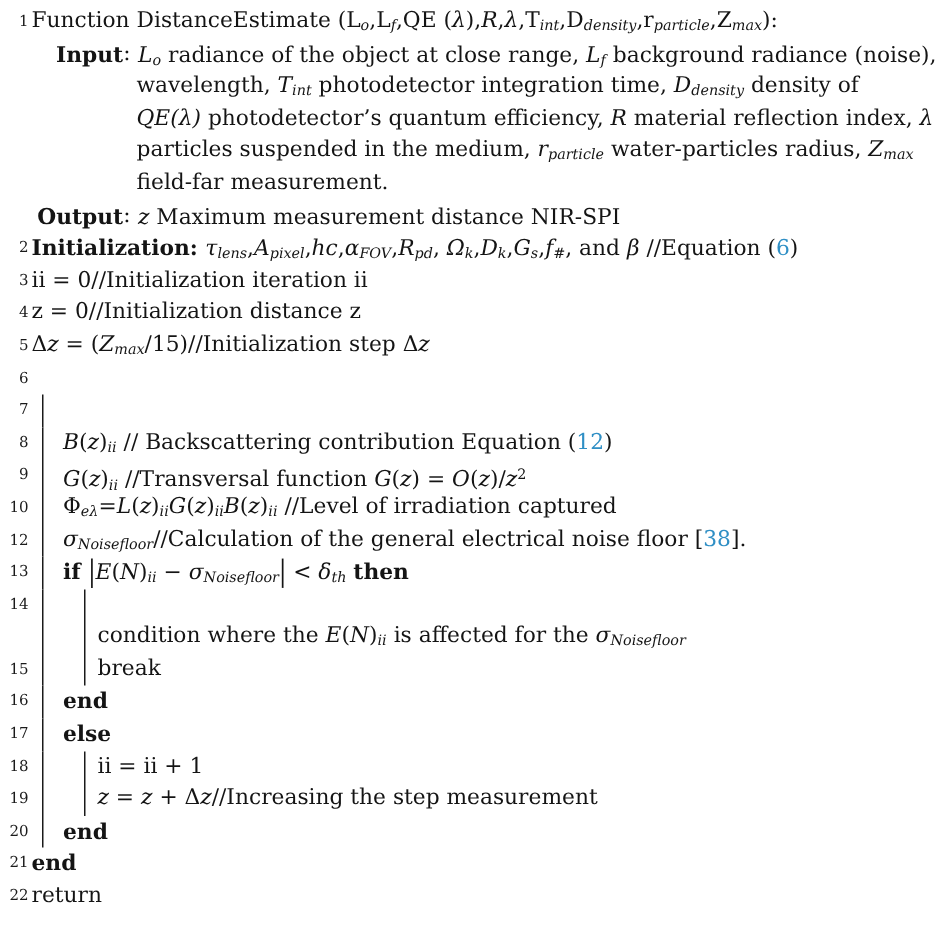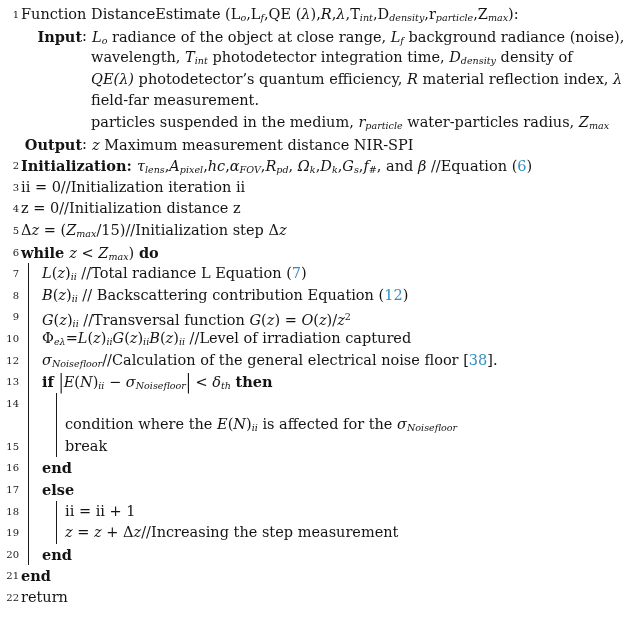--- a/index.html
+++ b/index.html
@@ -33,29 +33,29 @@
   .s-abs{ display:inline-block; transform:scaleY(1.35); }
 </style>
 </head>
 <body>
 
 <div id="algorithm-body">
     <div class="row"><span class="num">1</span><span class="text t0"><span class="s-n">Function DistanceEstimate (L</span><span class="s-is">o</span><span class="s-n">,L</span><span class="s-is">f</span><span class="s-n">,QE (</span><span class="s-i">λ</span><span class="s-n">),</span><span class="s-i">R</span><span class="s-n">,</span><span class="s-i">λ</span><span class="s-n">,T</span><span class="s-is">int</span><span class="s-n">,D</span><span class="s-is">density</span><span class="s-n">,r</span><span class="s-is">particle</span><span class="s-n">,Z</span><span class="s-is">max</span><span class="s-n">):</span></span></div>
     <div class="row"><span class="num"></span><span class="text tio"><span class="iolabel"><span class="s-b">Input</span><span>:</span></span><span class="s-i">L</span><span class="s-is">o</span><span class="s-n"> radiance of the object at close range, </span><span class="s-i">L</span><span class="s-is">f</span><span class="s-n"> background radiance (noise),</span></span></div>
     <div class="row"><span class="num"></span><span class="text tcont"><span class="s-n">wavelength, </span><span class="s-i">T</span><span class="s-is">int</span><span class="s-n"> photodetector integration time, </span><span class="s-i">D</span><span class="s-is">density</span><span class="s-n"> density of</span></span></div>
     <div class="row"><span class="num"></span><span class="text tcont"><span class="s-i">QE(λ)</span><span class="s-n"> photodetector’s quantum efficiency, </span><span class="s-i">R</span><span class="s-n"> material reflection index, </span><span class="s-i">λ</span></span></div>
+    <div class="row"><span class="num"></span><span class="text tcont"><span class="s-n">particles suspended in the medium, </span><span class="s-i">r</span><span class="s-is">particle</span><span class="s-n"> water-particles radius, </span><span class="s-i">Z</span><span class="s-is">max</span></span></div>
     <div class="row"><span class="num"></span><span class="text tcont"><span class="s-n">field-far measurement.</span></span></div>
-    <div class="row"><span class="num"></span><span class="text tcont"><span class="s-n">particles suspended in the medium, </span><span class="s-i">r</span><span class="s-is">particle</span><span class="s-n"> water-particles radius, </span><span class="s-i">Z</span><span class="s-is">max</span></span></div>
     <div class="row"><span class="num"></span><span class="text tio"><span class="iolabel"><span class="s-b">Output</span><span>:</span></span><span class="s-i">z</span><span class="s-n"> Maximum measurement distance NIR-SPI</span></span></div>
     <div class="row"><span class="num">2</span><span class="text t0"><span class="s-b">Initialization: </span><span class="s-i">τ</span><span class="s-is">lens</span><span class="s-n">,</span><span class="s-i">A</span><span class="s-is">pixel</span><span class="s-n">,</span><span class="s-i">hc</span><span class="s-n">,</span><span class="s-i">α</span><span class="s-is">FOV</span><span class="s-n">,</span><span class="s-i">R</span><span class="s-is">pd</span><span class="s-n">, </span><span class="s-i">Ω</span><span class="s-is">k</span><span class="s-n">,</span><span class="s-i">D</span><span class="s-is">k</span><span class="s-n">,</span><span class="s-i">G</span><span class="s-is">s</span><span class="s-n">,</span><span class="s-i">f</span><span class="s-is">#</span><span class="s-n">, and </span><span class="s-i">β</span><span class="s-n"> //Equation (</span><span class="s-ref">6</span><span class="s-n">)</span></span></div>
     <div class="row"><span class="num">3</span><span class="text t0"><span class="s-n">ii = 0//Initialization iteration ii</span></span></div>
     <div class="row"><span class="num">4</span><span class="text t0"><span class="s-n">z = 0//Initialization distance z</span></span></div>
     <div class="row"><span class="num">5</span><span class="text t0"><span class="s-n">Δ</span><span class="s-i">z</span><span class="s-n"> = (</span><span class="s-i">Z</span><span class="s-is">max</span><span class="s-n">/15)//Initialization step Δ</span><span class="s-i">z</span></span></div>
-    <div class="row"><span class="num">6</span><span class="text t0"><span class="s-b">while </span><span class="s-i">z</span><span class="s-n"> &lt; </span><span class="s-i">Z</span><span class="s-is">max</span><span class="s-n">) </span><span class="s-b">do</span></span></div>
-    <div class="row"><span class="num">7</span><span class="bar b1"></span><span class="text t1"><span class="s-i">L</span><span class="s-n">(</span><span class="s-i">z</span><span class="s-n">)</span><span class="s-is">ii</span><span class="s-n"> //Total radiance L Equation (</span><span class="s-ref">7</span><span class="s-n">)</span></span></div>
+    <div class="row"><span class="num">6</span></div>
+    <div class="row"><span class="num">7</span><span class="bar b1"></span></div>
     <div class="row"><span class="num">8</span><span class="bar b1"></span><span class="text t1"><span class="s-i">B</span><span class="s-n">(</span><span class="s-i">z</span><span class="s-n">)</span><span class="s-is">ii</span><span class="s-n"> // Backscattering contribution Equation (</span><span class="s-ref">12</span><span class="s-n">)</span></span></div>
     <div class="row"><span class="num">9</span><span class="bar b1"></span><span class="text t1"><span class="s-i">G</span><span class="s-n">(</span><span class="s-i">z</span><span class="s-n">)</span><span class="s-is">ii</span><span class="s-n"> //Transversal function </span><span class="s-i">G</span><span class="s-n">(</span><span class="s-i">z</span><span class="s-n">) = </span><span class="s-i">O</span><span class="s-n">(</span><span class="s-i">z</span><span class="s-n">)/</span><span class="s-i">z</span><span class="s-sup">2</span></span></div>
     <div class="row"><span class="num">10</span><span class="bar b1"></span><span class="text t1"><span class="s-n">Φ</span><span class="s-is">eλ</span><span class="s-n">=</span><span class="s-i">L</span><span class="s-n">(</span><span class="s-i">z</span><span class="s-n">)</span><span class="s-is">ii</span><span class="s-i">G</span><span class="s-n">(</span><span class="s-i">z</span><span class="s-n">)</span><span class="s-is">ii</span><span class="s-i">B</span><span class="s-n">(</span><span class="s-i">z</span><span class="s-n">)</span><span class="s-is">ii</span><span class="s-n"> //Level of irradiation captured</span></span></div>
     <div class="row"><span class="num">12</span><span class="bar b1"></span><span class="text t1"><span class="s-i">σ</span><span class="s-is">Noisefloor</span><span class="s-n">//Calculation of the general electrical noise floor [</span><span class="s-ref">38</span><span class="s-n">].</span></span></div>
     <div class="row"><span class="num">13</span><span class="bar b1"></span><span class="text t1"><span class="s-b">if </span><span class="s-abs">|</span><span class="s-i">E</span><span class="s-n">(</span><span class="s-i">N</span><span class="s-n">)</span><span class="s-is">ii</span><span class="s-n"> − </span><span class="s-i">σ</span><span class="s-is">Noisefloor</span><span class="s-abs">|</span><span class="s-n"> &lt; </span><span class="s-i">δ</span><span class="s-is">th</span><span class="s-n"> </span><span class="s-b">then</span></span></div>
     <div class="row"><span class="num">14</span><span class="bar b1"></span><span class="bar b2"></span></div>
     <div class="row"><span class="num"></span><span class="bar b1"></span><span class="bar b2"></span><span class="text t2"><span class="s-n">condition where the </span><span class="s-i">E</span><span class="s-n">(</span><span class="s-i">N</span><span class="s-n">)</span><span class="s-is">ii</span><span class="s-n"> is affected for the </span><span class="s-i">σ</span><span class="s-is">Noisefloor</span></span></div>
     <div class="row"><span class="num">15</span><span class="bar b1"></span><span class="bar b2"></span><span class="text t2"><span class="s-n">break</span></span></div>
     <div class="row"><span class="num">16</span><span class="bar b1"></span><span class="text t1"><span class="s-b">end</span></span></div>
     <div class="row"><span class="num">17</span><span class="bar b1"></span><span class="text t1"><span class="s-b">else</span></span></div>

